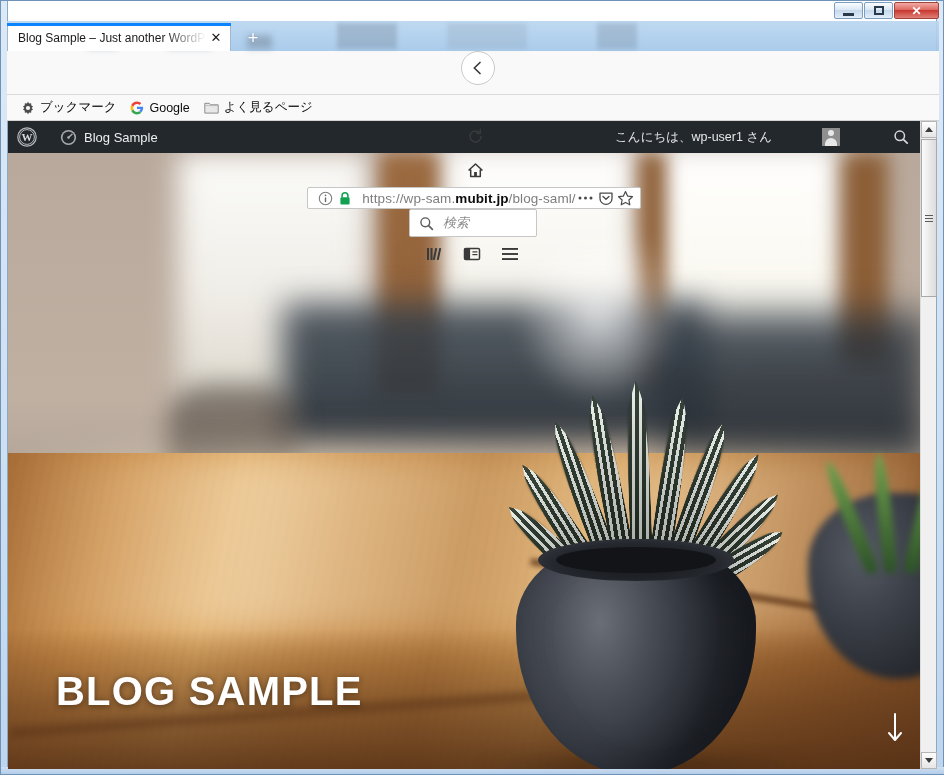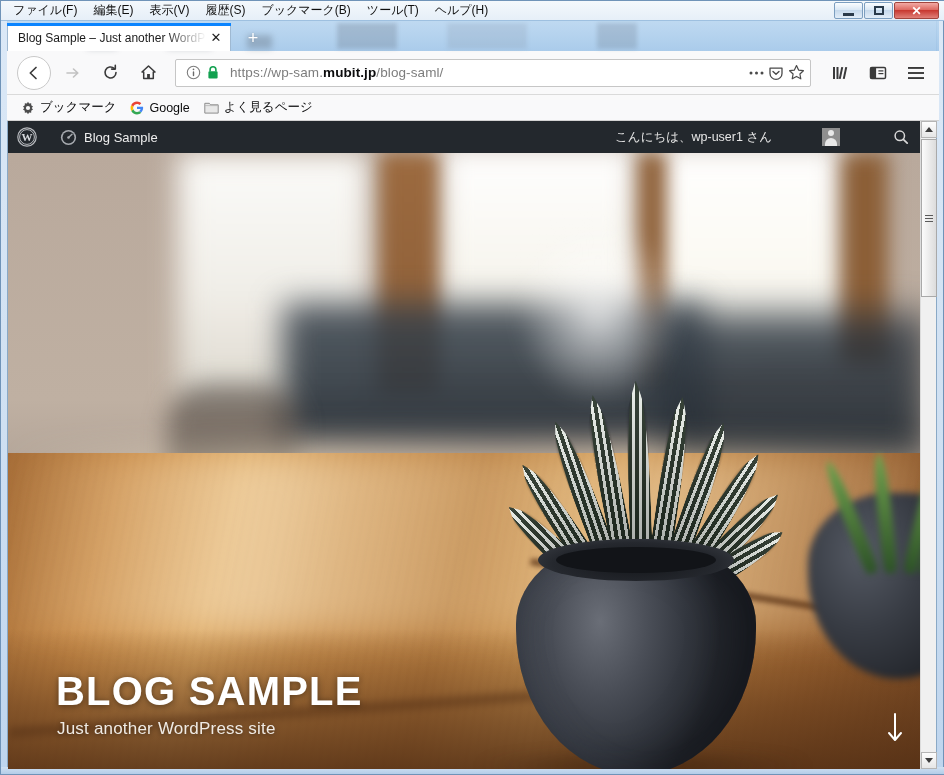--- a/index.html
+++ b/index.html
@@ -100,21 +100,21 @@
     display:flex; align-items:center; justify-content:center;
     font-size:18px; color:#ffffff; cursor:pointer; z-index:3;
     text-shadow:0 0 2px rgba(0,0,0,.15);
   }
 
   
   #navbar {
     position:absolute; left:6px; top:50px; width:932px; height:44px;
     background:#f9f9fa;
     border-bottom:1px solid #dadada;
-    display:flex; align-items:center; z-index:25;
+    display:flex; align-items:center; z-index:25;flex-direction:column;
   }
   .navbtn {
     width:34px; height:34px; margin-left:4px;
     display:flex; align-items:center; justify-content:center;
     cursor:pointer; flex:none;
   }
   #back-button { margin-left:10px; border:1px solid #c9c9c9; border-radius:50%; background:#fff; }
   .navbtn svg { display:block; }
 
   #urlbar {
@@ -381,29 +381,20 @@
   #bottom-edge {
     position:absolute; left:0; bottom:0; width:944px; height:7px;
     background:linear-gradient(180deg,#cfe0f2,#b4cde8);
   }
 </style>
 </head>
 <body>
 
 <div id="window">
 
-  <div id="menubar">
-    <div class="menu-item">ファイル(F)</div>
-    <div class="menu-item">編集(E)</div>
-    <div class="menu-item">表示(V)</div>
-    <div class="menu-item">履歴(S)</div>
-    <div class="menu-item">ブックマーク(B)</div>
-    <div class="menu-item">ツール(T)</div>
-    <div class="menu-item">ヘルプ(H)</div>
-  </div>
 
   <div id="wincontrols">
     <div class="wbtn">
         <span class="glyph-min"></span>
       </div>
     <div class="wbtn">
         <span class="glyph-max"></span>
       </div>
     <div class="wbtn close">
         <span>✕</span>
@@ -480,20 +471,29 @@
           <path d="M5 6.4 L8 9.2 L11 6.4" fill="none" stroke="#4a4a4a" stroke-width="1.4" stroke-linecap="round" stroke-linejoin="round"></path>
         </svg>
       </span>
       <span class="urlicon">
         <svg width="17" height="17" viewBox="0 0 17 17">
           <path d="M8.5 1.6 L10.6 6.1 L15.4 6.7 L11.9 10 L12.8 14.8 L8.5 12.4 L4.2 14.8 L5.1 10 L1.6 6.7 L6.4 6.1 Z" fill="none" stroke="#4a4a4a" stroke-width="1.2" stroke-linejoin="round"></path>
         </svg>
       </span>
     </div>
 
+    <div id="searchbar">
+      <span class="urlicon">
+        <svg width="15" height="15" viewBox="0 0 15 15">
+          <circle cx="6.3" cy="6.3" r="4.4" fill="none" stroke="#5b5b5b" stroke-width="1.4"></circle>
+          <path d="M9.6 9.6 L13.4 13.4" stroke="#5b5b5b" stroke-width="1.6" stroke-linecap="round"></path>
+        </svg>
+      </span>
+      <span id="search-placeholder">検索</span>
+    </div>
 
     <div id="toolbar-right">
       <div class="navbtn">
         <svg width="18" height="16" viewBox="0 0 18 16">
           <rect x="2" y="2" width="2" height="12" fill="#3a3a3a"></rect>
           <rect x="5.5" y="2" width="2" height="12" fill="#3a3a3a"></rect>
           <rect x="9" y="2" width="2" height="12" fill="#3a3a3a" transform="rotate(12 10 8)"></rect>
           <rect x="13" y="2" width="2" height="12" fill="#3a3a3a" transform="rotate(12 14 8)"></rect>
         </svg>
       </div>
@@ -617,21 +617,20 @@
         <div class="leaf tip" style="transform:rotate(57deg) scaleY(.62); left:230px;"></div>
       </div>
 
       <div class="potshadow"></div>
       <div class="pot">
         <div class="rim"></div>
         <div class="rim-in"></div>
       </div>
 
       <div id="hero-title">BLOG SAMPLE</div>
-      <div id="hero-subtitle">Just another WordPress site</div>
 
       <div id="scroll-down">
         <svg width="18" height="30" viewBox="0 0 18 30">
           <path d="M9 1 L9 26 M3 20 L9 27 L15 20" fill="none" stroke="#ffffff" stroke-width="2" stroke-linecap="round" stroke-linejoin="round"></path>
         </svg>
       </div>
     </div>
   </div>
 
   <div id="pagescroll">

